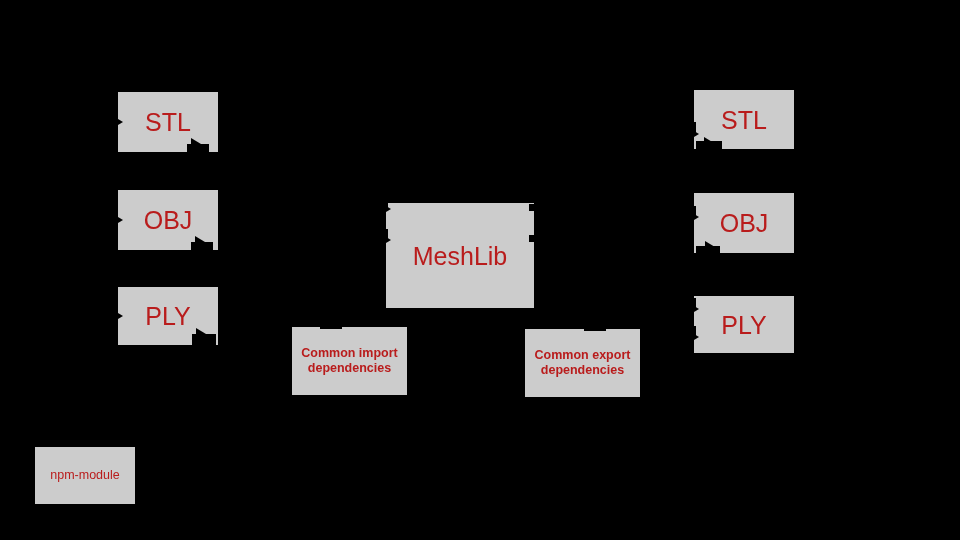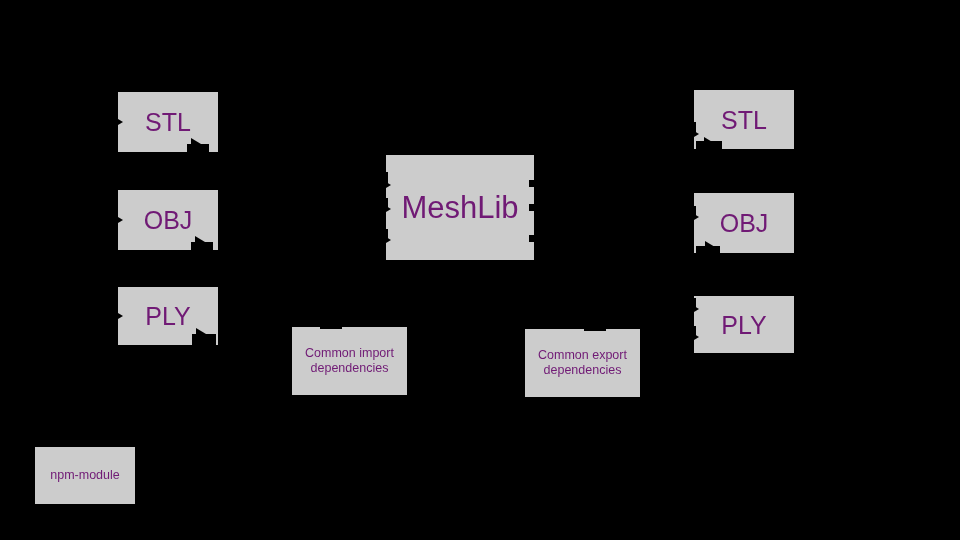--- a/index.html
+++ b/index.html
@@ -11,36 +11,36 @@
     position: relative;
     width: 960px;
     height: 540px;
     background: #000000;
     overflow: hidden;
     font-family: "Liberation Sans", sans-serif;
   }
   .node {
     position: absolute;
     background: #cccccc;
-    color: #701a75;
+    color: #b91c1c;
     display: flex;
     align-items: center;
     justify-content: center;
     text-align: center;
     line-height: 1.2;
     box-sizing: border-box;
     user-select: none;
   }
   .node-label {
     display: block;
     white-space: pre-line;
   }
   .format-node { font-size: 25px; }
-  .hub-node { font-size: 31px; }
-  .dep-node { font-size: 12.5px; }
+  .hub-node { font-size: 25px; margin-top: 48px; }
+  .dep-node { font-size: 12.5px; font-weight: bold; }
   .legend-node { font-size: 12.5px; }
 
   
   .arrow-head {
     position: absolute;
     width: 0;
     height: 0;
     border-style: solid;
   }
   .ah-right {

